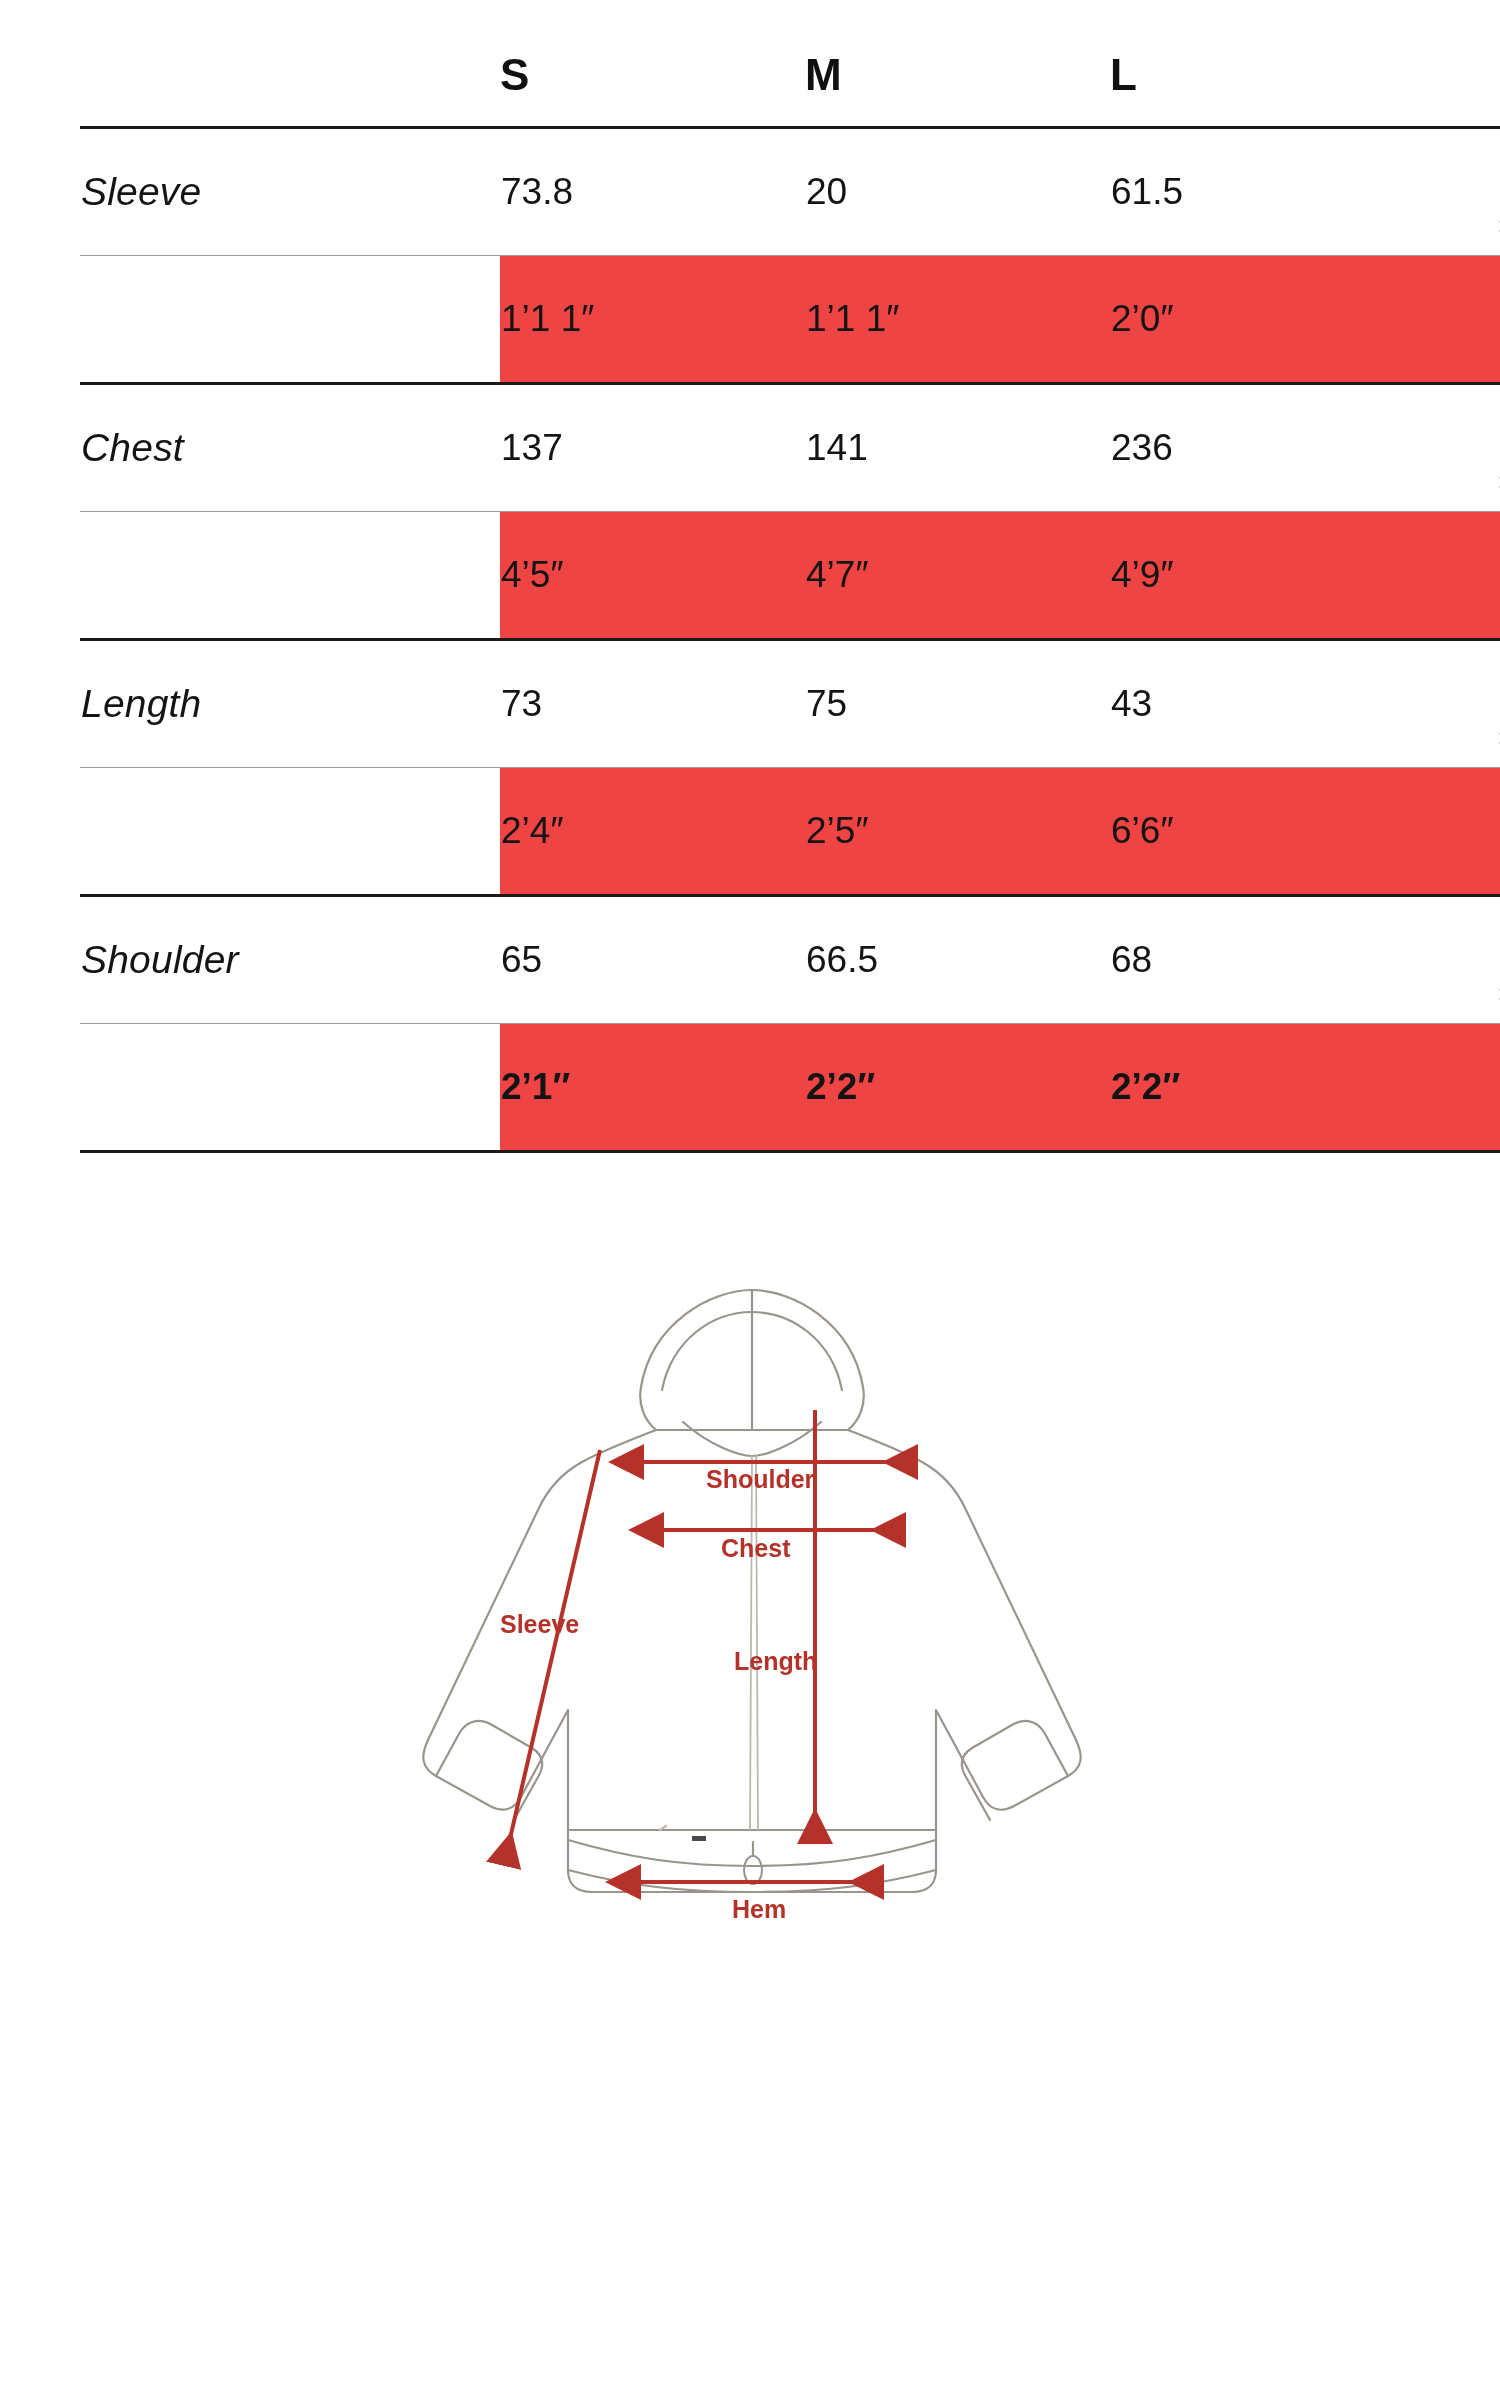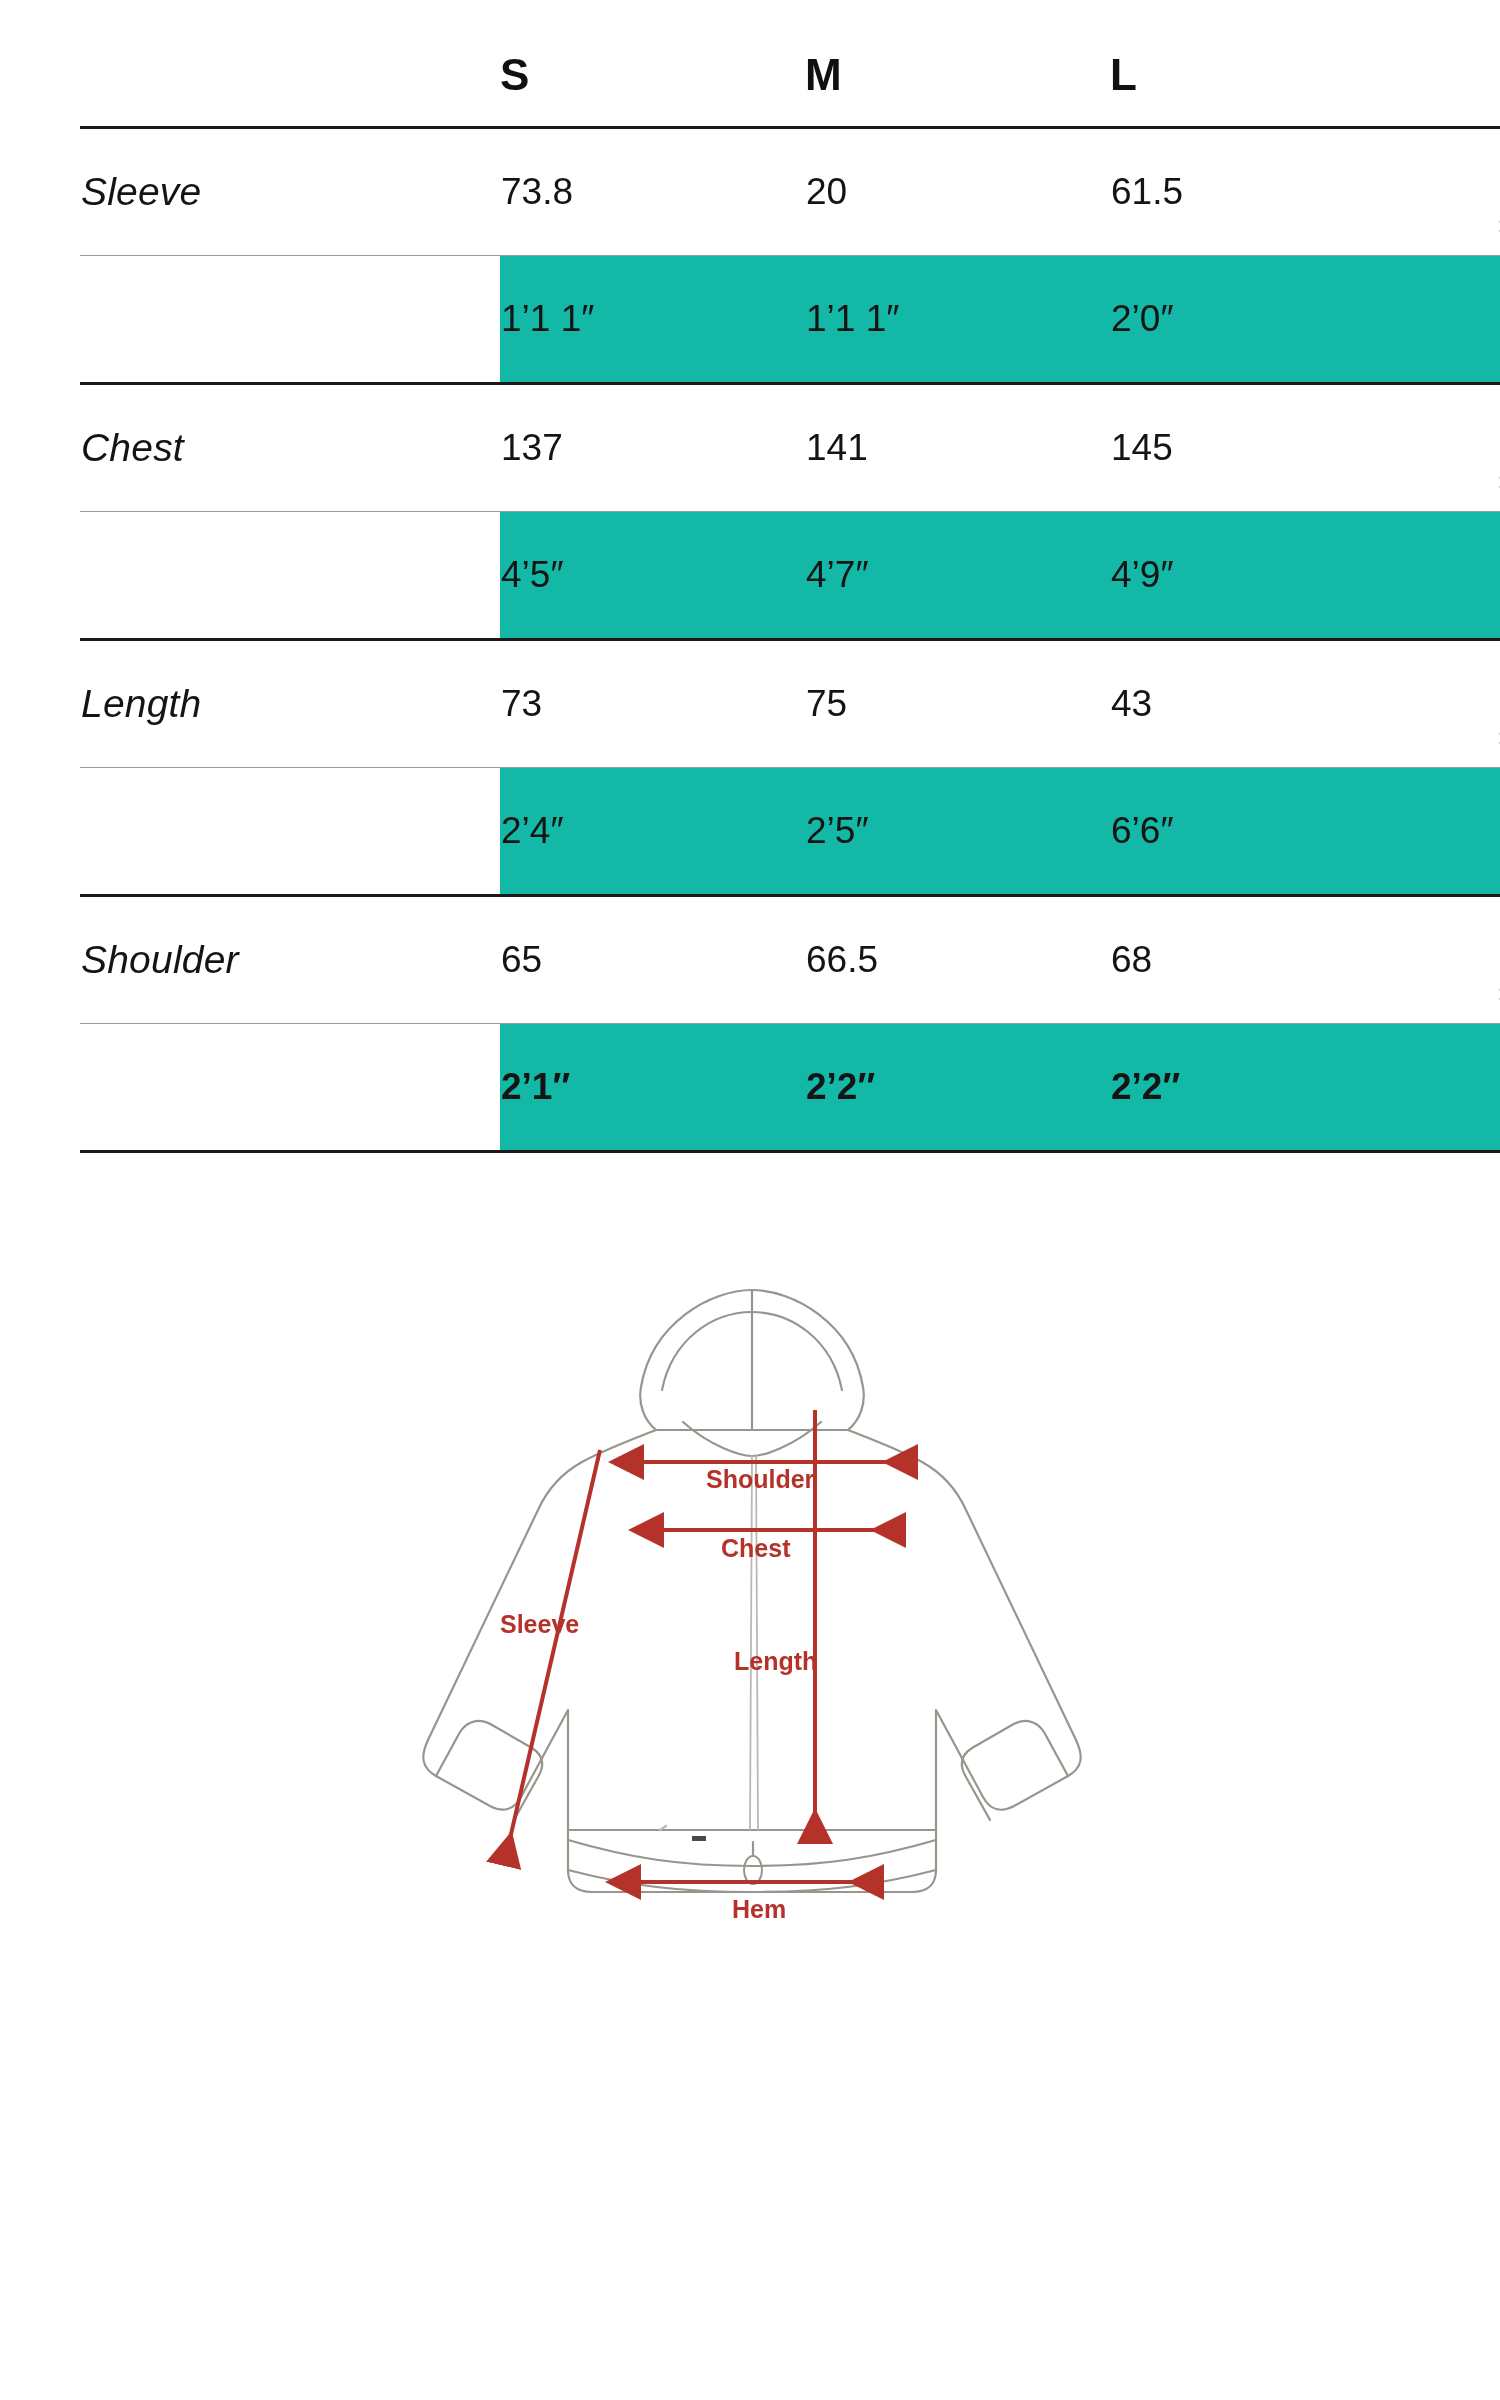--- a/index.html
+++ b/index.html
@@ -55,21 +55,21 @@
     height: 107px;
     vertical-align: middle;
     color: #141414;
   }
   .row-cm td.name {
     font-style: italic;
     font-size: 39px;
     letter-spacing: .2px;
   }
   .row-ft td {
-    background: #14b8a6;
+    background: #ef4444;
   }
   .row-ft td.name {
     background: #ffffff;
   }
   td.unit {
     font-size: 21px;
     color: #7d7d7d;
     text-align: right;
     padding-right: 4px;
     vertical-align: bottom;
@@ -143,21 +143,21 @@
           <td>1’1 1″</td>
           <td>1’1 1″</td>
           <td>2’0″</td>
           <td class="unit">ft</td>
         </tr>
 
         <tr class="row-cm grp-sep">
           <td class="name">Chest</td>
           <td>137</td>
           <td>141</td>
-          <td>145</td>
+          <td>236</td>
           <td class="unit">:m</td>
         </tr>
         <tr class="row-ft thin-sep">
           <td class="name"></td>
           <td>4’5″</td>
           <td>4’7″</td>
           <td>4’9″</td>
           <td class="unit">ft</td>
         </tr>
 

